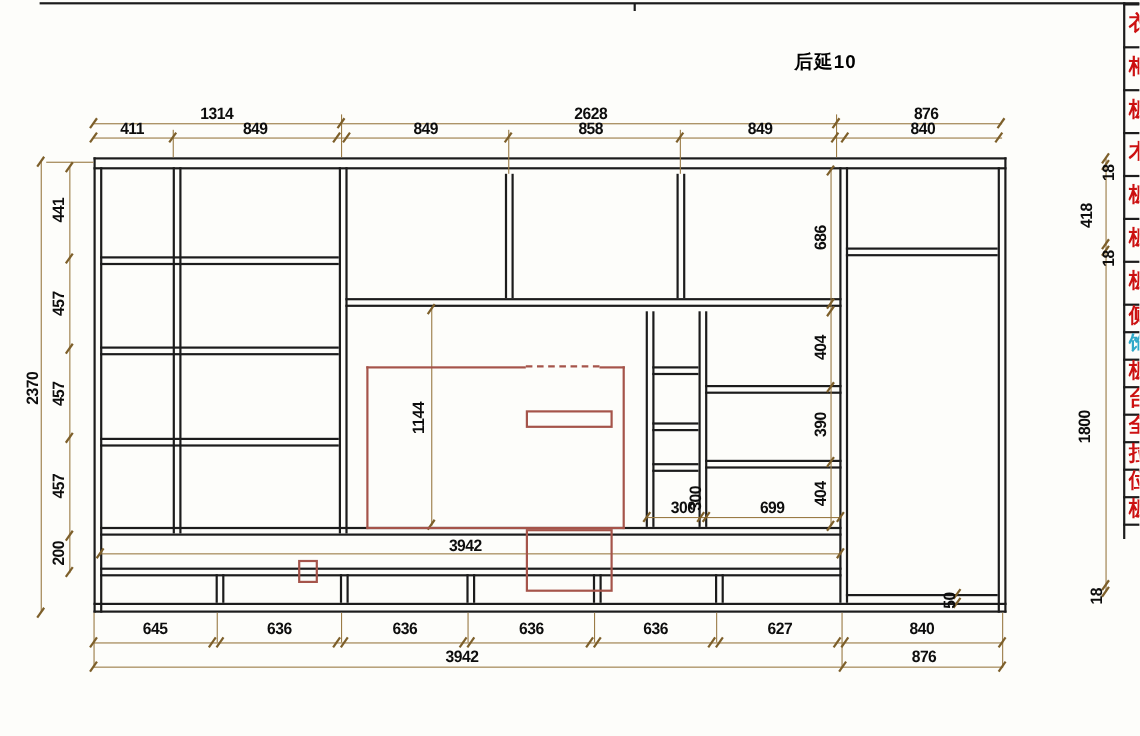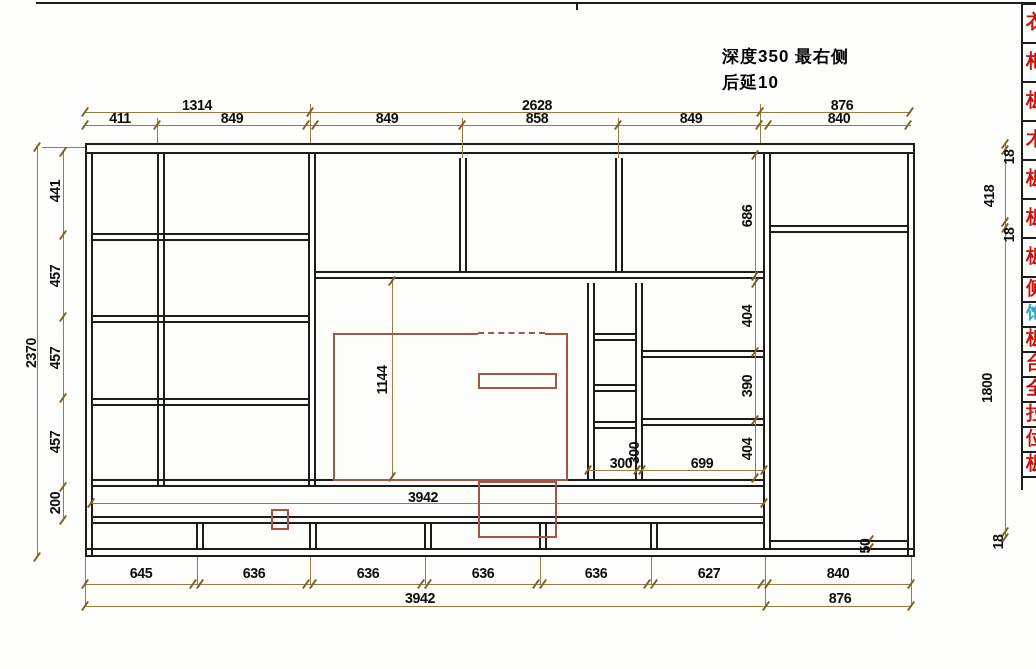--- a/index.html
+++ b/index.html
@@ -19,21 +19,20 @@
   #annotation{position:absolute;left:722px;top:44px;font-weight:700;font-size:17px;
               color:#000;line-height:26px;letter-spacing:1px;}
   .frag{position:absolute;left:1026px;width:10px;height:22px;overflow:hidden;
         font-weight:700;font-size:19px;line-height:22px;}
 </style>
 </head>
 <body>
 
 <div id="canvas">
   <div id="annotation">
-    <div>深度350 最右侧</div>
     <div>后延10</div>
   </div>
   <div id="drawing">
       <div class="bl" style="left: 36px; top: 2px; width: 1000px; height: 2px;"></div>
       <div class="bl" style="left: 576px; top: 3px; width: 2px; height: 7px;"></div>
       <div class="bl" style="left: 1021px; top: 2px; width: 2px; height: 488px;"></div>
       <div class="bl" style="left: 85px; top: 143px; width: 830px; height: 2px;"></div>
       <div class="bl" style="left: 85px; top: 152px; width: 830px; height: 2px;"></div>
       <div class="bl" style="left: 85px; top: 143px; width: 2px; height: 414px;"></div>
       <div class="bl" style="left: 91px; top: 152px; width: 2px; height: 405px;"></div>

